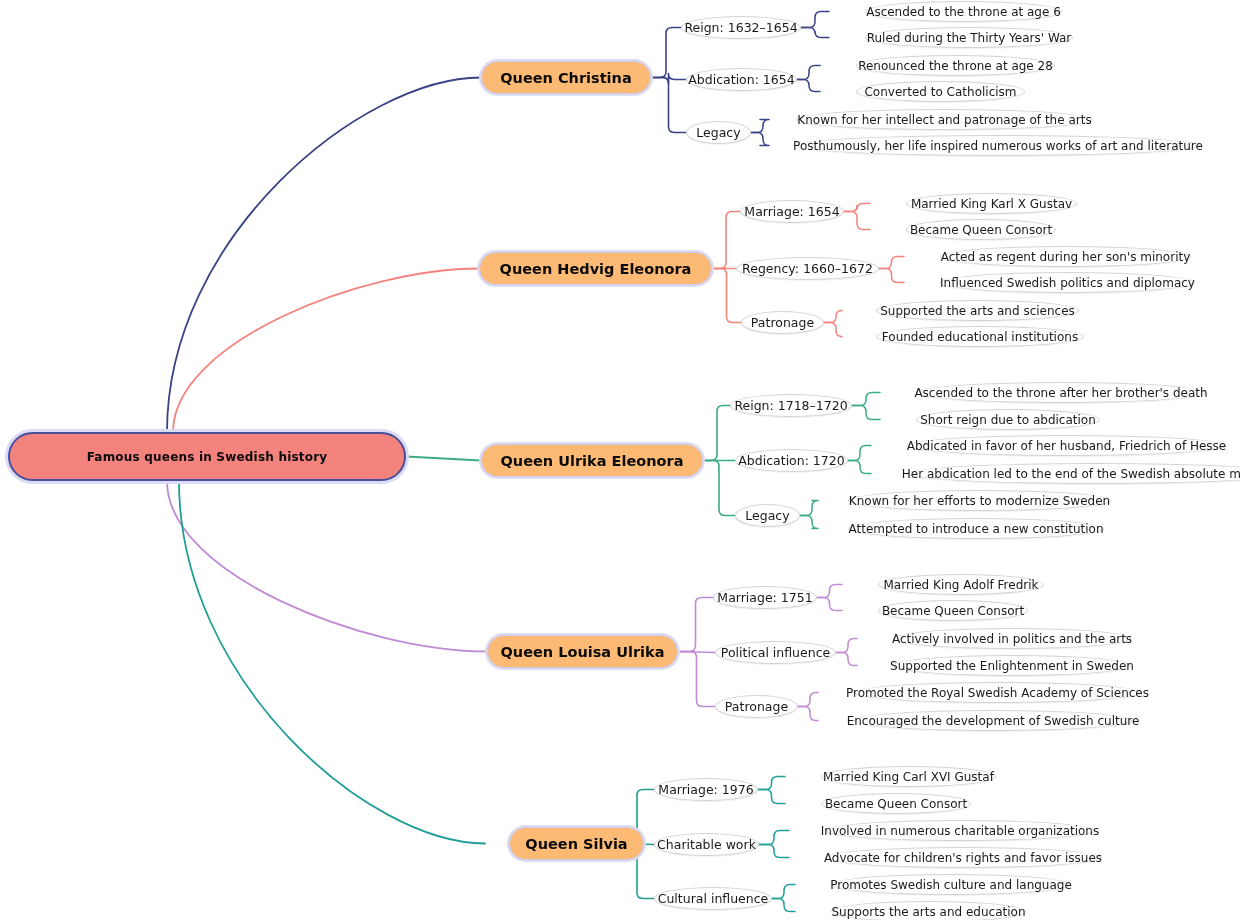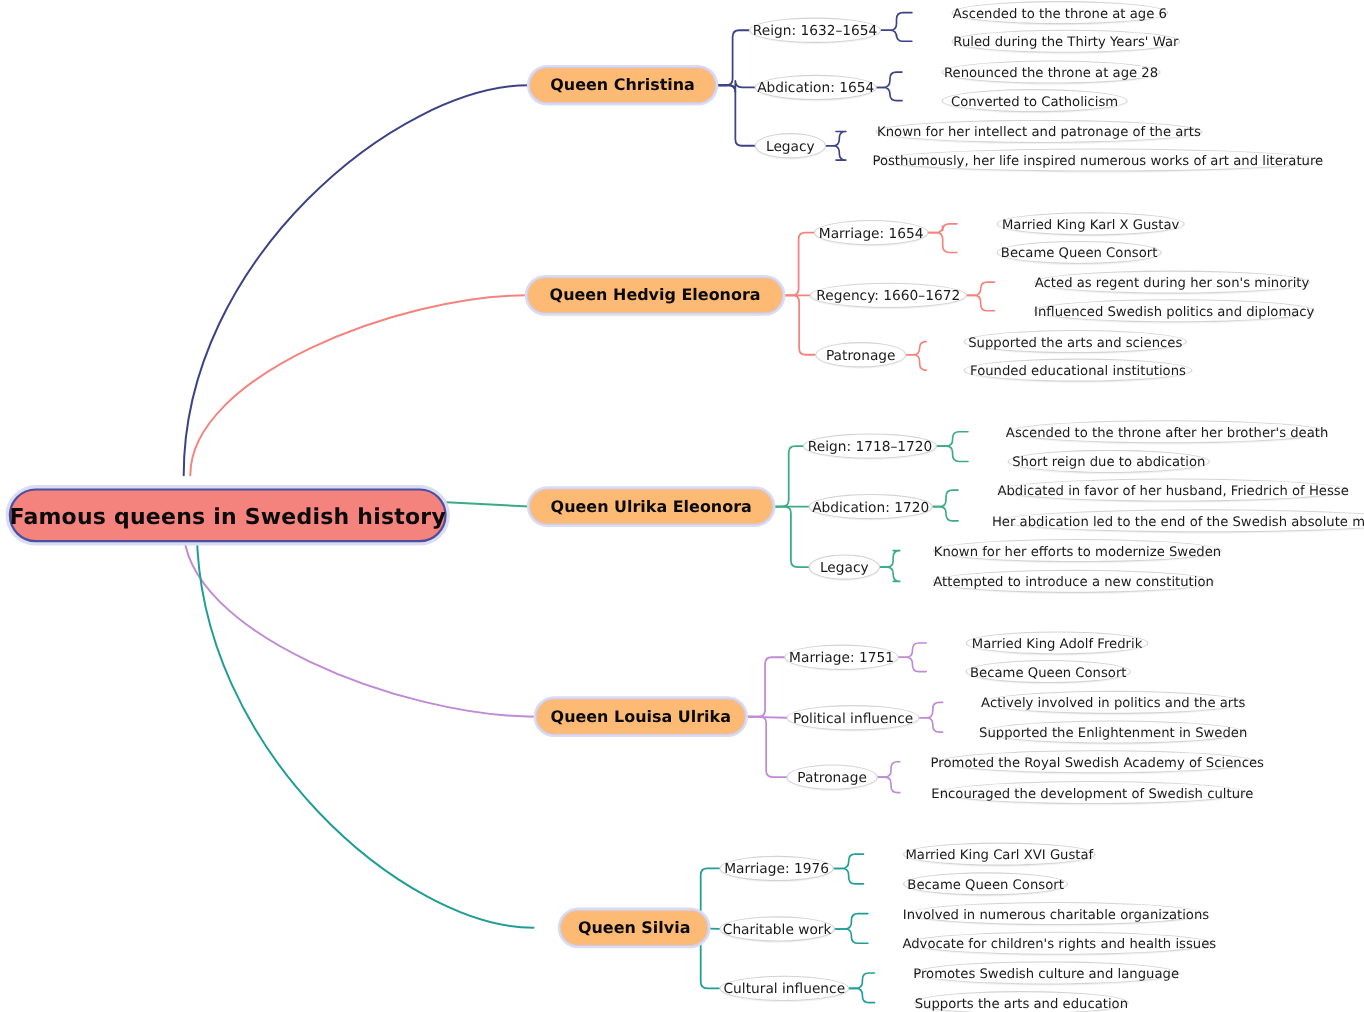--- a/index.html
+++ b/index.html
@@ -11,23 +11,22 @@
         display:flex;align-items:center;justify-content:center;}
 
   
   .root{
     background:#f4827d;
     border:2px solid #4a4f9e;
     border-radius:26px;
     box-shadow:0 0 0 3px #d9dcf2;
     color:#0b0b0b;
     font-weight:bold;
-    font-size:20px;
+    font-size:12px;
     letter-spacing:.2px;
-    margin-top:12px;
   }
 
   
   .l1{
     background:#fdba74;
     border:1px solid #d1c9ea;
     border-radius:18px;
     box-shadow:0 0 0 2px #dcdcf0;
     color:#0b0b0b;
     font-weight:bold;
@@ -143,18 +142,18 @@
       <div class="node cap l3" style="left: 857px; top: 655px; width: 238px; height: 21px;">Supported the Enlightenment in Sweden</div>
       <div class="node cap l2" style="left: 715px; top: 695px; width: 83px; height: 23px;">Patronage</div>
       <div class="node cap l3" style="left: 818px; top: 682px; width: 287px; height: 21px;">Promoted the Royal Swedish Academy of Sciences</div>
       <div class="node cap l3" style="left: 818px; top: 710px; width: 278px; height: 21px;">Encouraged the development of Swedish culture</div>
       <div class="node l1" style="left: 485px; top: 827px; width: 135px; height: 33px; margin-left: 24px;">Queen Silvia</div>
       <div class="node cap l2" style="left: 654px; top: 778px; width: 104px; height: 23px;">Marriage: 1976</div>
       <div class="node cap l3" style="left: 785px; top: 766px; width: 175px; height: 21px;">Married King Carl XVI Gustaf</div>
       <div class="node cap l3" style="left: 785px; top: 793px; width: 150px; height: 21px;">Became Queen Consort</div>
       <div class="node cap l2" style="left: 654px; top: 833px; width: 105px; height: 23px;">Charitable work</div>
       <div class="node cap l3" style="left: 789px; top: 820px; width: 270px; height: 21px;">Involved in numerous charitable organizations</div>
-      <div class="node cap l3" style="left: 789px; top: 847px; width: 276px; height: 21px;">Advocate for children's rights and health issues</div>
+      <div class="node cap l3" style="left: 789px; top: 847px; width: 276px; height: 21px;">Advocate for children's rights and favor issues</div>
       <div class="node cap l2" style="left: 654px; top: 887px; width: 118px; height: 23px;">Cultural influence</div>
       <div class="node cap l3" style="left: 795px; top: 874px; width: 240px; height: 21px;">Promotes Swedish culture and language</div>
       <div class="node cap l3" style="left: 795px; top: 901px; width: 195px; height: 21px;">Supports the arts and education</div>
     </div>
 </div>
 
 </body></html>

